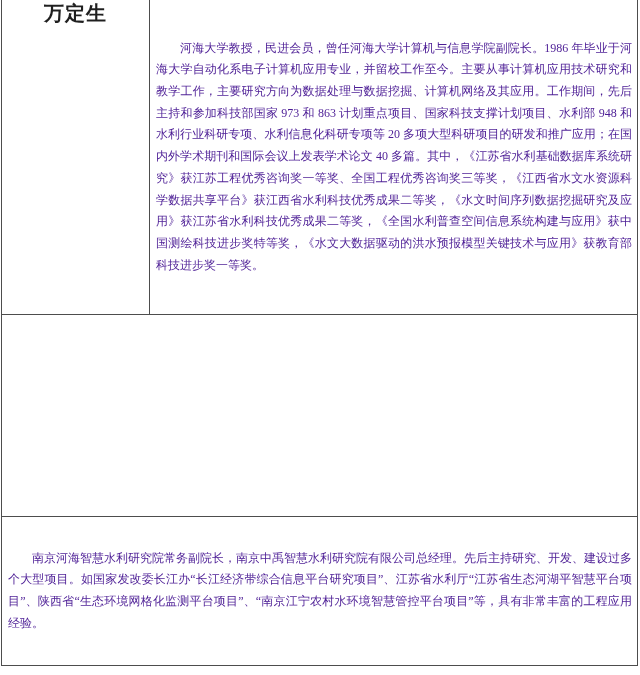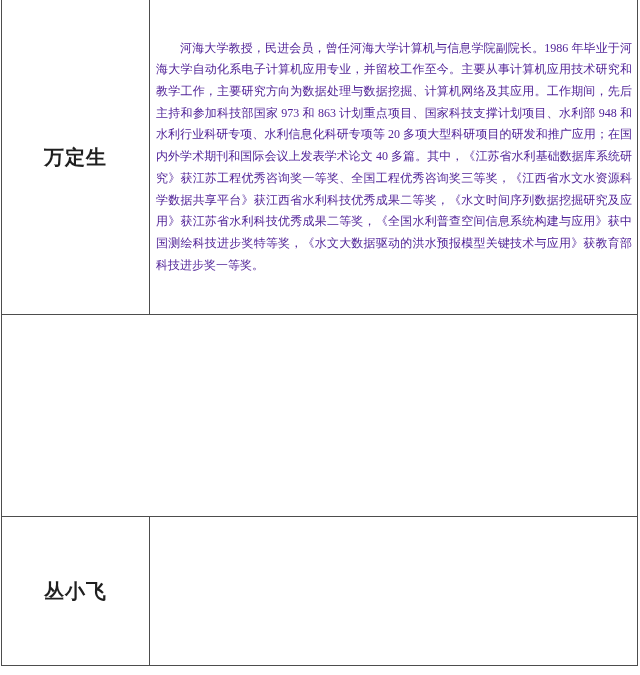--- a/index.html
+++ b/index.html
@@ -37,21 +37,21 @@
     border-bottom: 1.5px solid #4d4d4d;
   }
   .trow:last-child { border-bottom: none; flex: 1 1 auto; }
   .trow.r1 { height: 315px; }
   .trow.r2 { height: 202px; }
   .name-cell {
     width: 148px;
     flex: 0 0 148px;
     border-right: 1.5px solid #4d4d4d;
     display: flex;
-    align-items: center;
+    align-items: flex-start;
     justify-content: center;
   }
   .name-cell span {
     font-size: 20px;
     font-weight: bold;
     color: #1f1f1f;
     letter-spacing: 1px;
   }
   .bio-cell {
     flex: 1 1 auto;
@@ -81,19 +81,19 @@
       </div>
       <div class="bio-cell">
         <p>河海大学教授，民进会员，曾任河海大学计算机与信息学院副院长。1986 年毕业于河海大学自动化系电子计算机应用专业，并留校工作至今。主要从事计算机应用技术研究和教学工作，主要研究方向为数据处理与数据挖掘、计算机网络及其应用。工作期间，先后主持和参加科技部国家 973 和 863 计划重点项目、国家科技支撑计划项目、水利部 948 和水利行业科研专项、水利信息化科研专项等 20 多项大型科研项目的研发和推广应用；在国内外学术期刊和国际会议上发表学术论文 40 多篇。其中，《江苏省水利基础数据库系统研究》获江苏工程优秀咨询奖一等奖、全国工程优秀咨询奖三等奖，《江西省水文水资源科学数据共享平台》获江西省水利科技优秀成果二等奖，《水文时间序列数据挖掘研究及应用》获江苏省水利科技优秀成果二等奖，《全国水利普查空间信息系统构建与应用》获中国测绘科技进步奖特等奖，《水文大数据驱动的洪水预报模型关键技术与应用》获教育部科技进步奖一等奖。</p>
       </div>
     </div>
 
     <div class="trow r2">
     </div>
 
     <div class="trow r3">
-      <div class="name-cell">
-        <span>丛小飞</span>
+      <div class="bio-cell">
+        <p>南京河海智慧水利研究院常务副院长，南京中禹智慧水利研究院有限公司总经理。先后主持研究、开发、建设过多个大型项目。如国家发改委长江办“长江经济带综合信息平台研究项目”、江苏省水利厅“江苏省生态河湖平智慧平台项目”、陕西省“生态环境网格化监测平台项目”、“南京江宁农村水环境智慧管控平台项目”等，具有非常丰富的工程应用经验。</p>
       </div>
     </div>
 
   </div>
 </div>
 
 </body></html>

